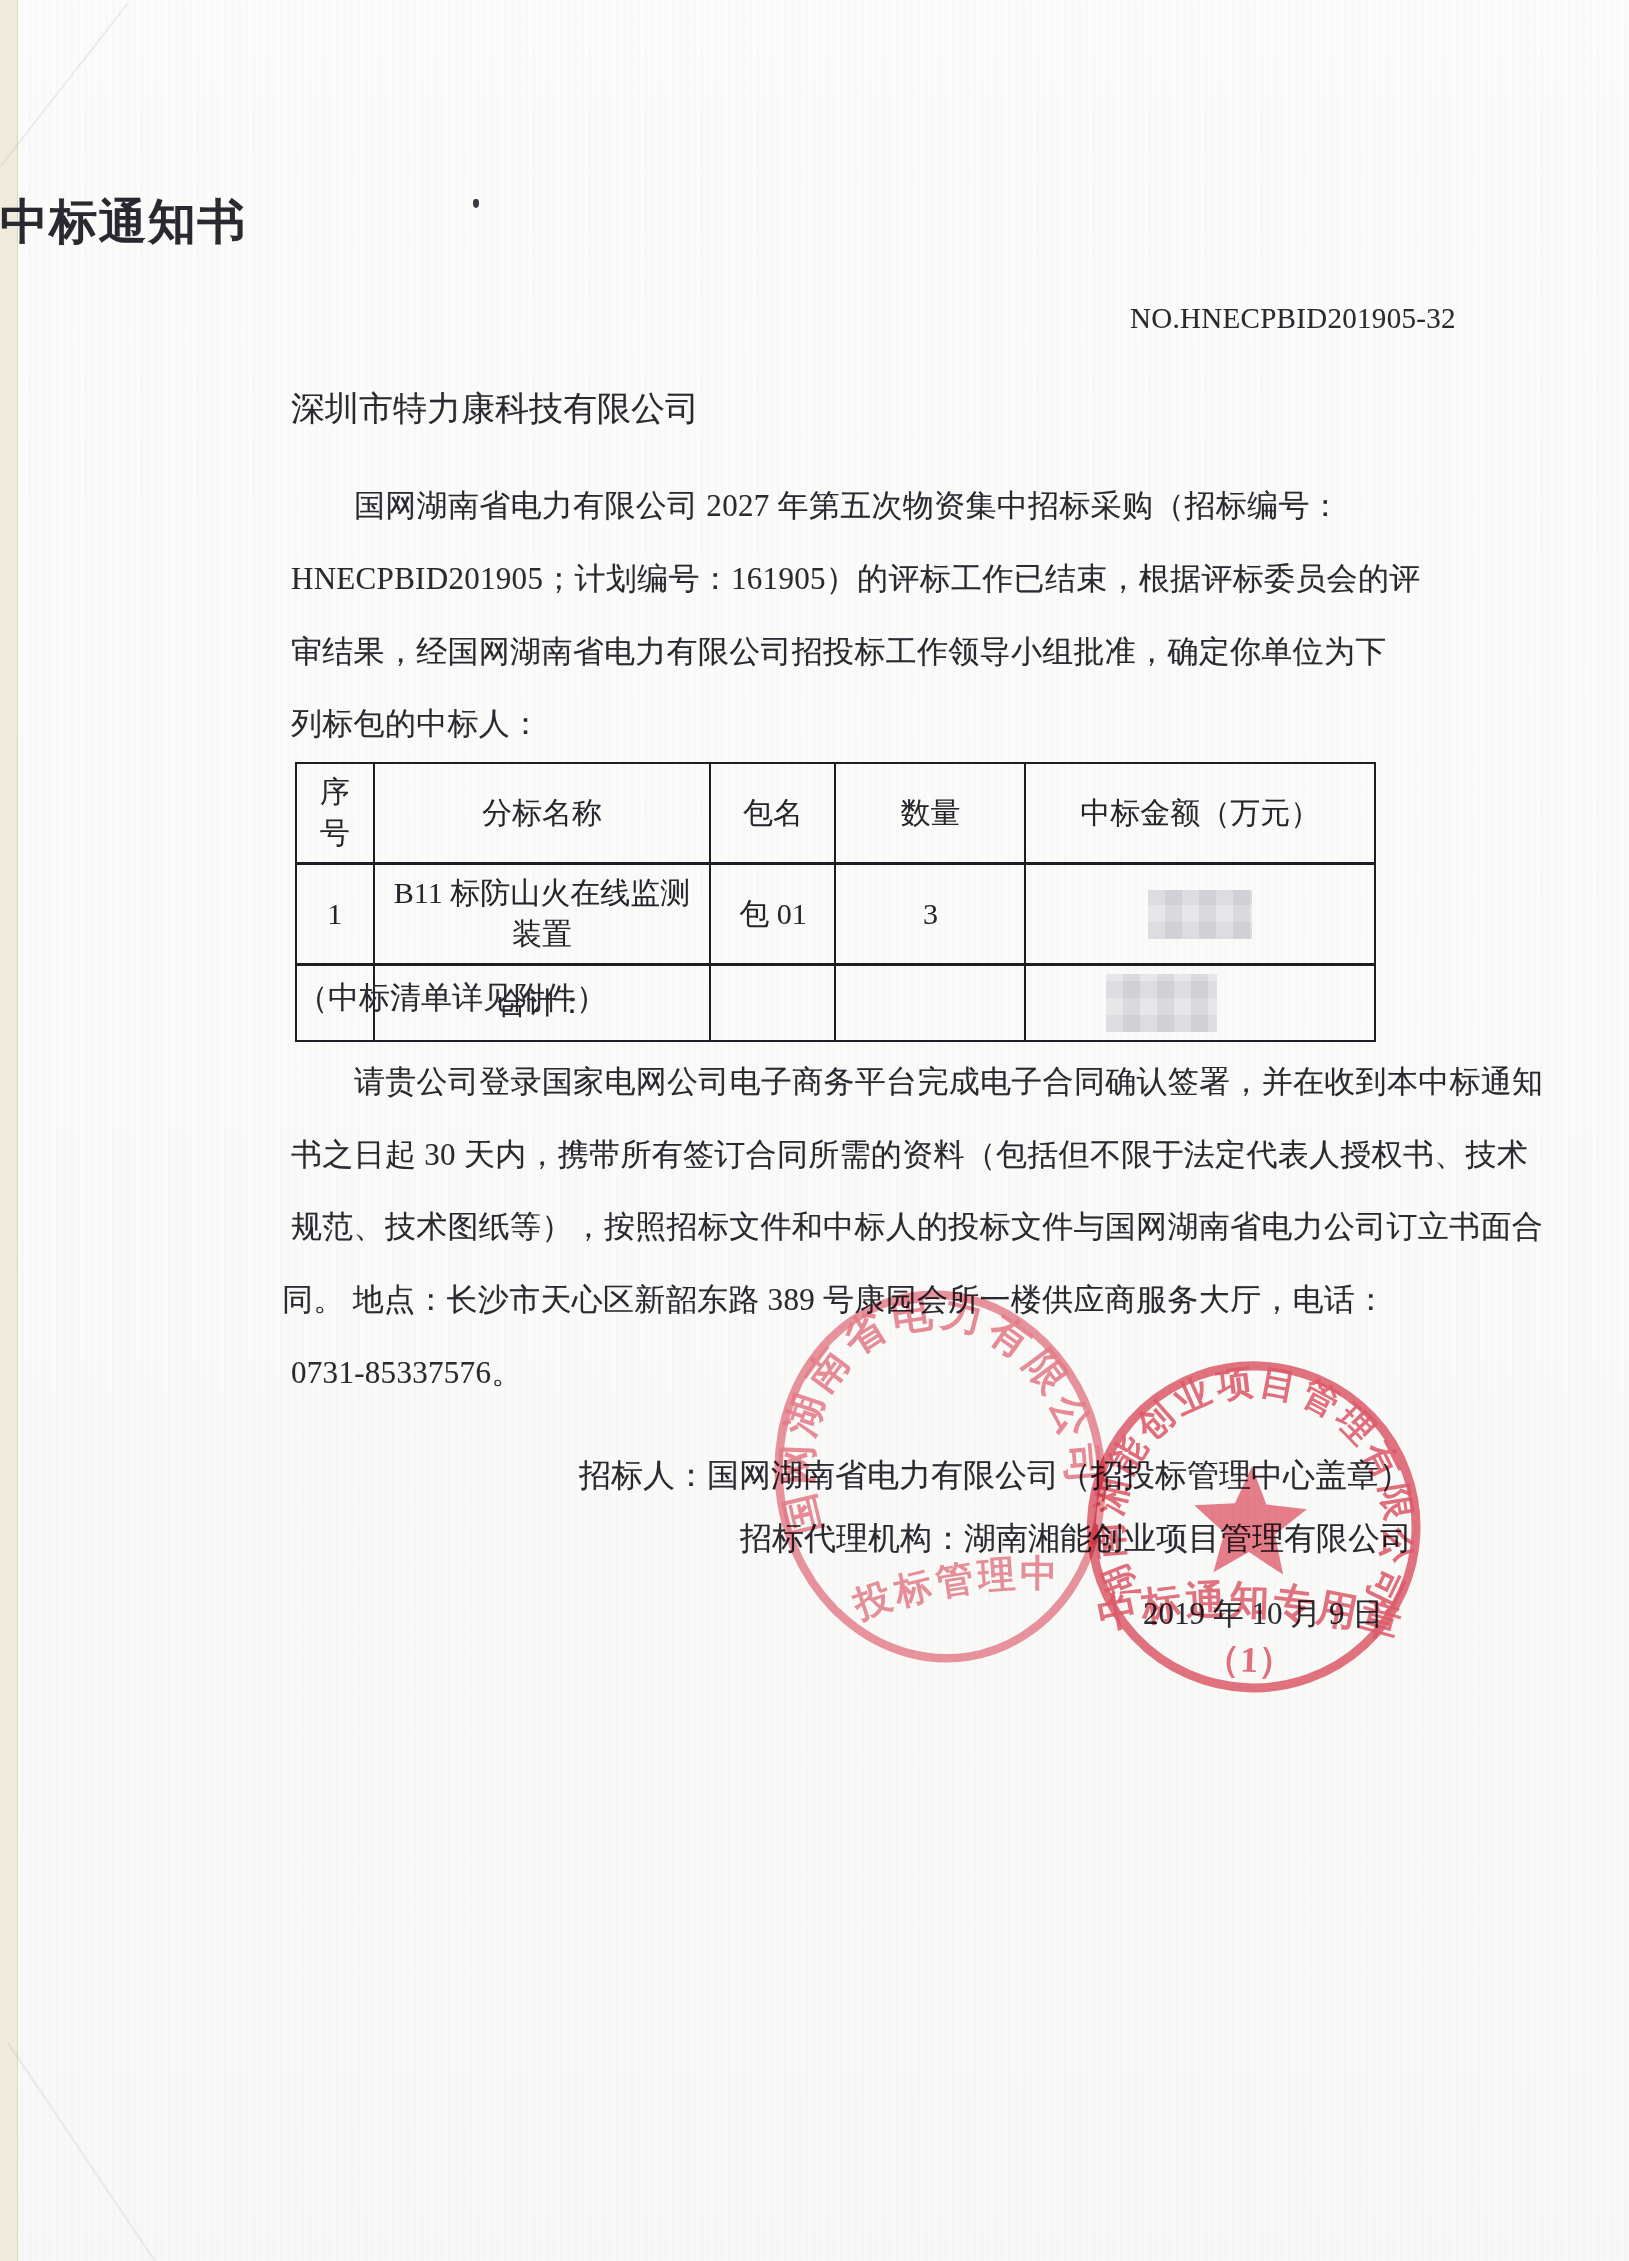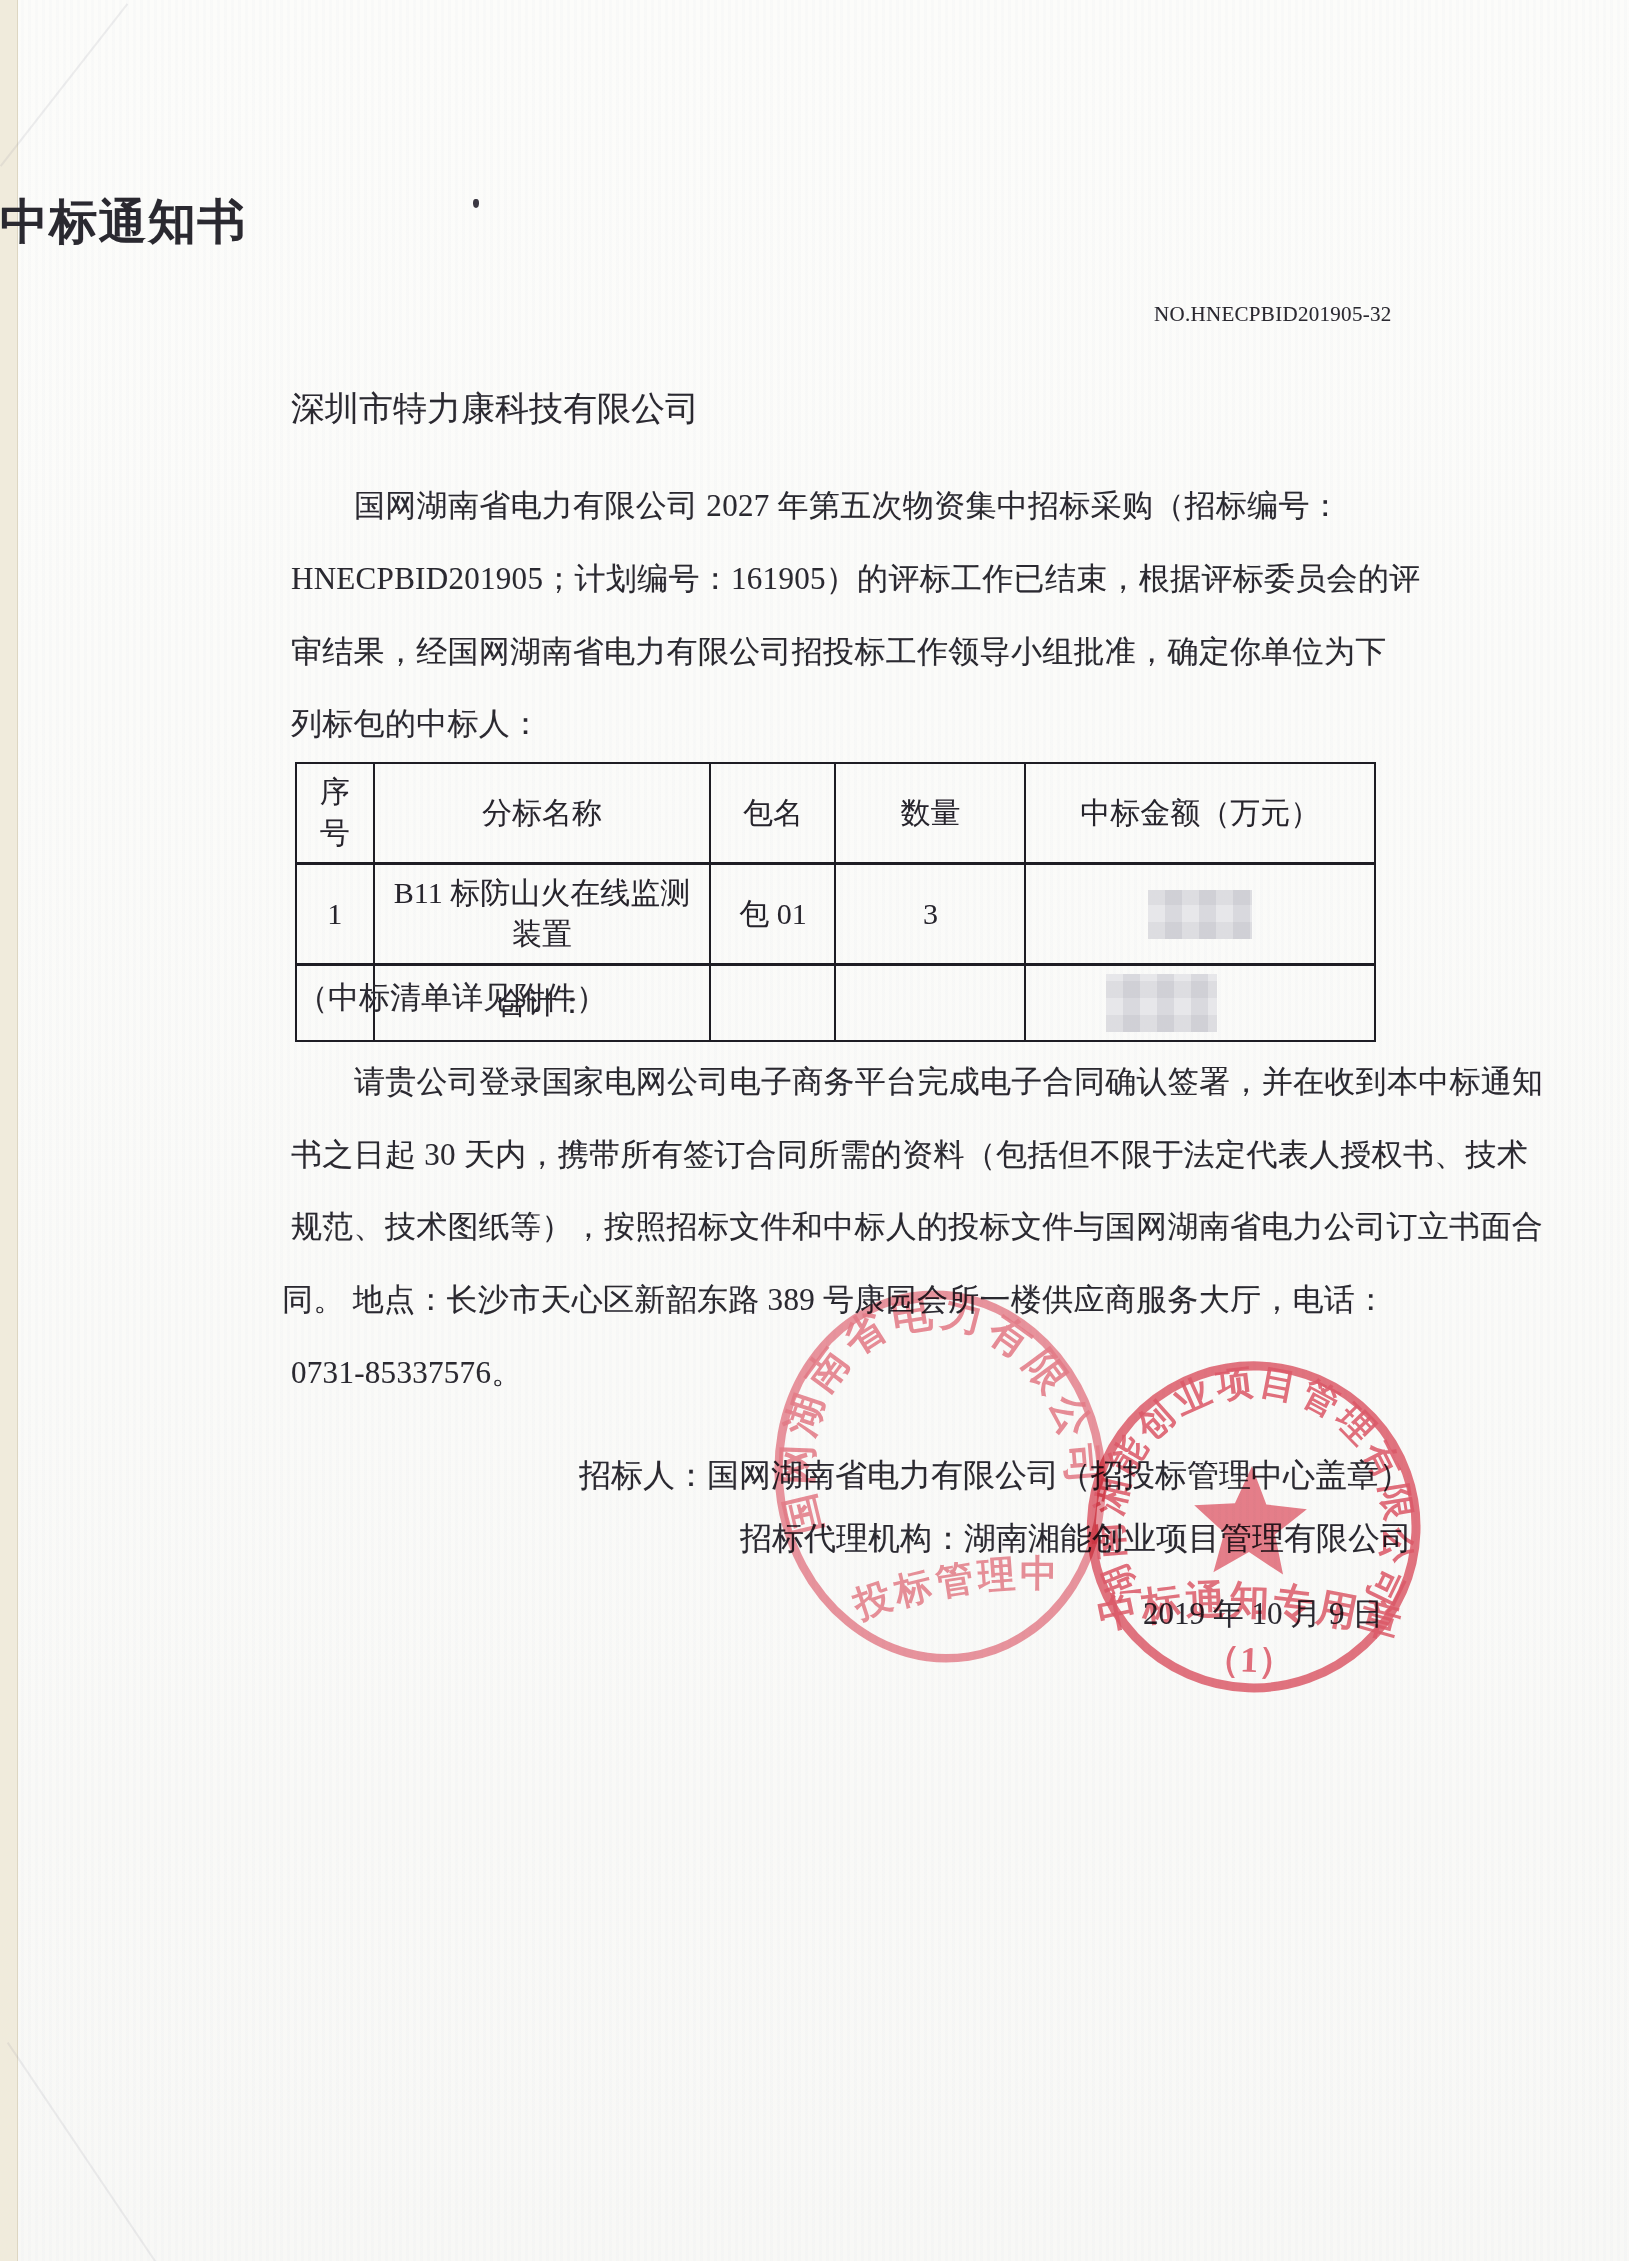--- a/index.html
+++ b/index.html
@@ -27,21 +27,21 @@
     background:#3b3842;border-radius:50% 50% 60% 60%;
   }
   .txt{
     position:absolute;color:#2a2930;white-space:nowrap;
     text-shadow:0.4px 0.3px 0 rgba(120,60,130,0.18), -0.3px -0.2px 0 rgba(60,120,70,0.15);
   }
   .doc-title{
     left:0;top:190px;width:100%;text-align:left;
     font-size:48px;font-weight:600;letter-spacing:1.3px;
   }
-  .doc-no{left:1154px;top:302px;font-size:21px;letter-spacing:0.3px;}
+  .doc-no{left:1130px;top:302px;font-size:29px;letter-spacing:0.3px;}
   .recipient{left:291px;top:386px;font-size:34px;}
   .bodyline{font-size:31px;letter-spacing:0.3px;}
   .indent{padding-left:63px;}
   .note{left:291px;top:977px;font-size:31px;margin-left:6px;}
   .sig{font-size:32px;}
   
   .award-table-wrap{position:absolute;left:295px;top:762px;width:1081px;}
   table.award{
     border-collapse:collapse;table-layout:fixed;width:100%;
     font-size:30px;color:#26252c;

